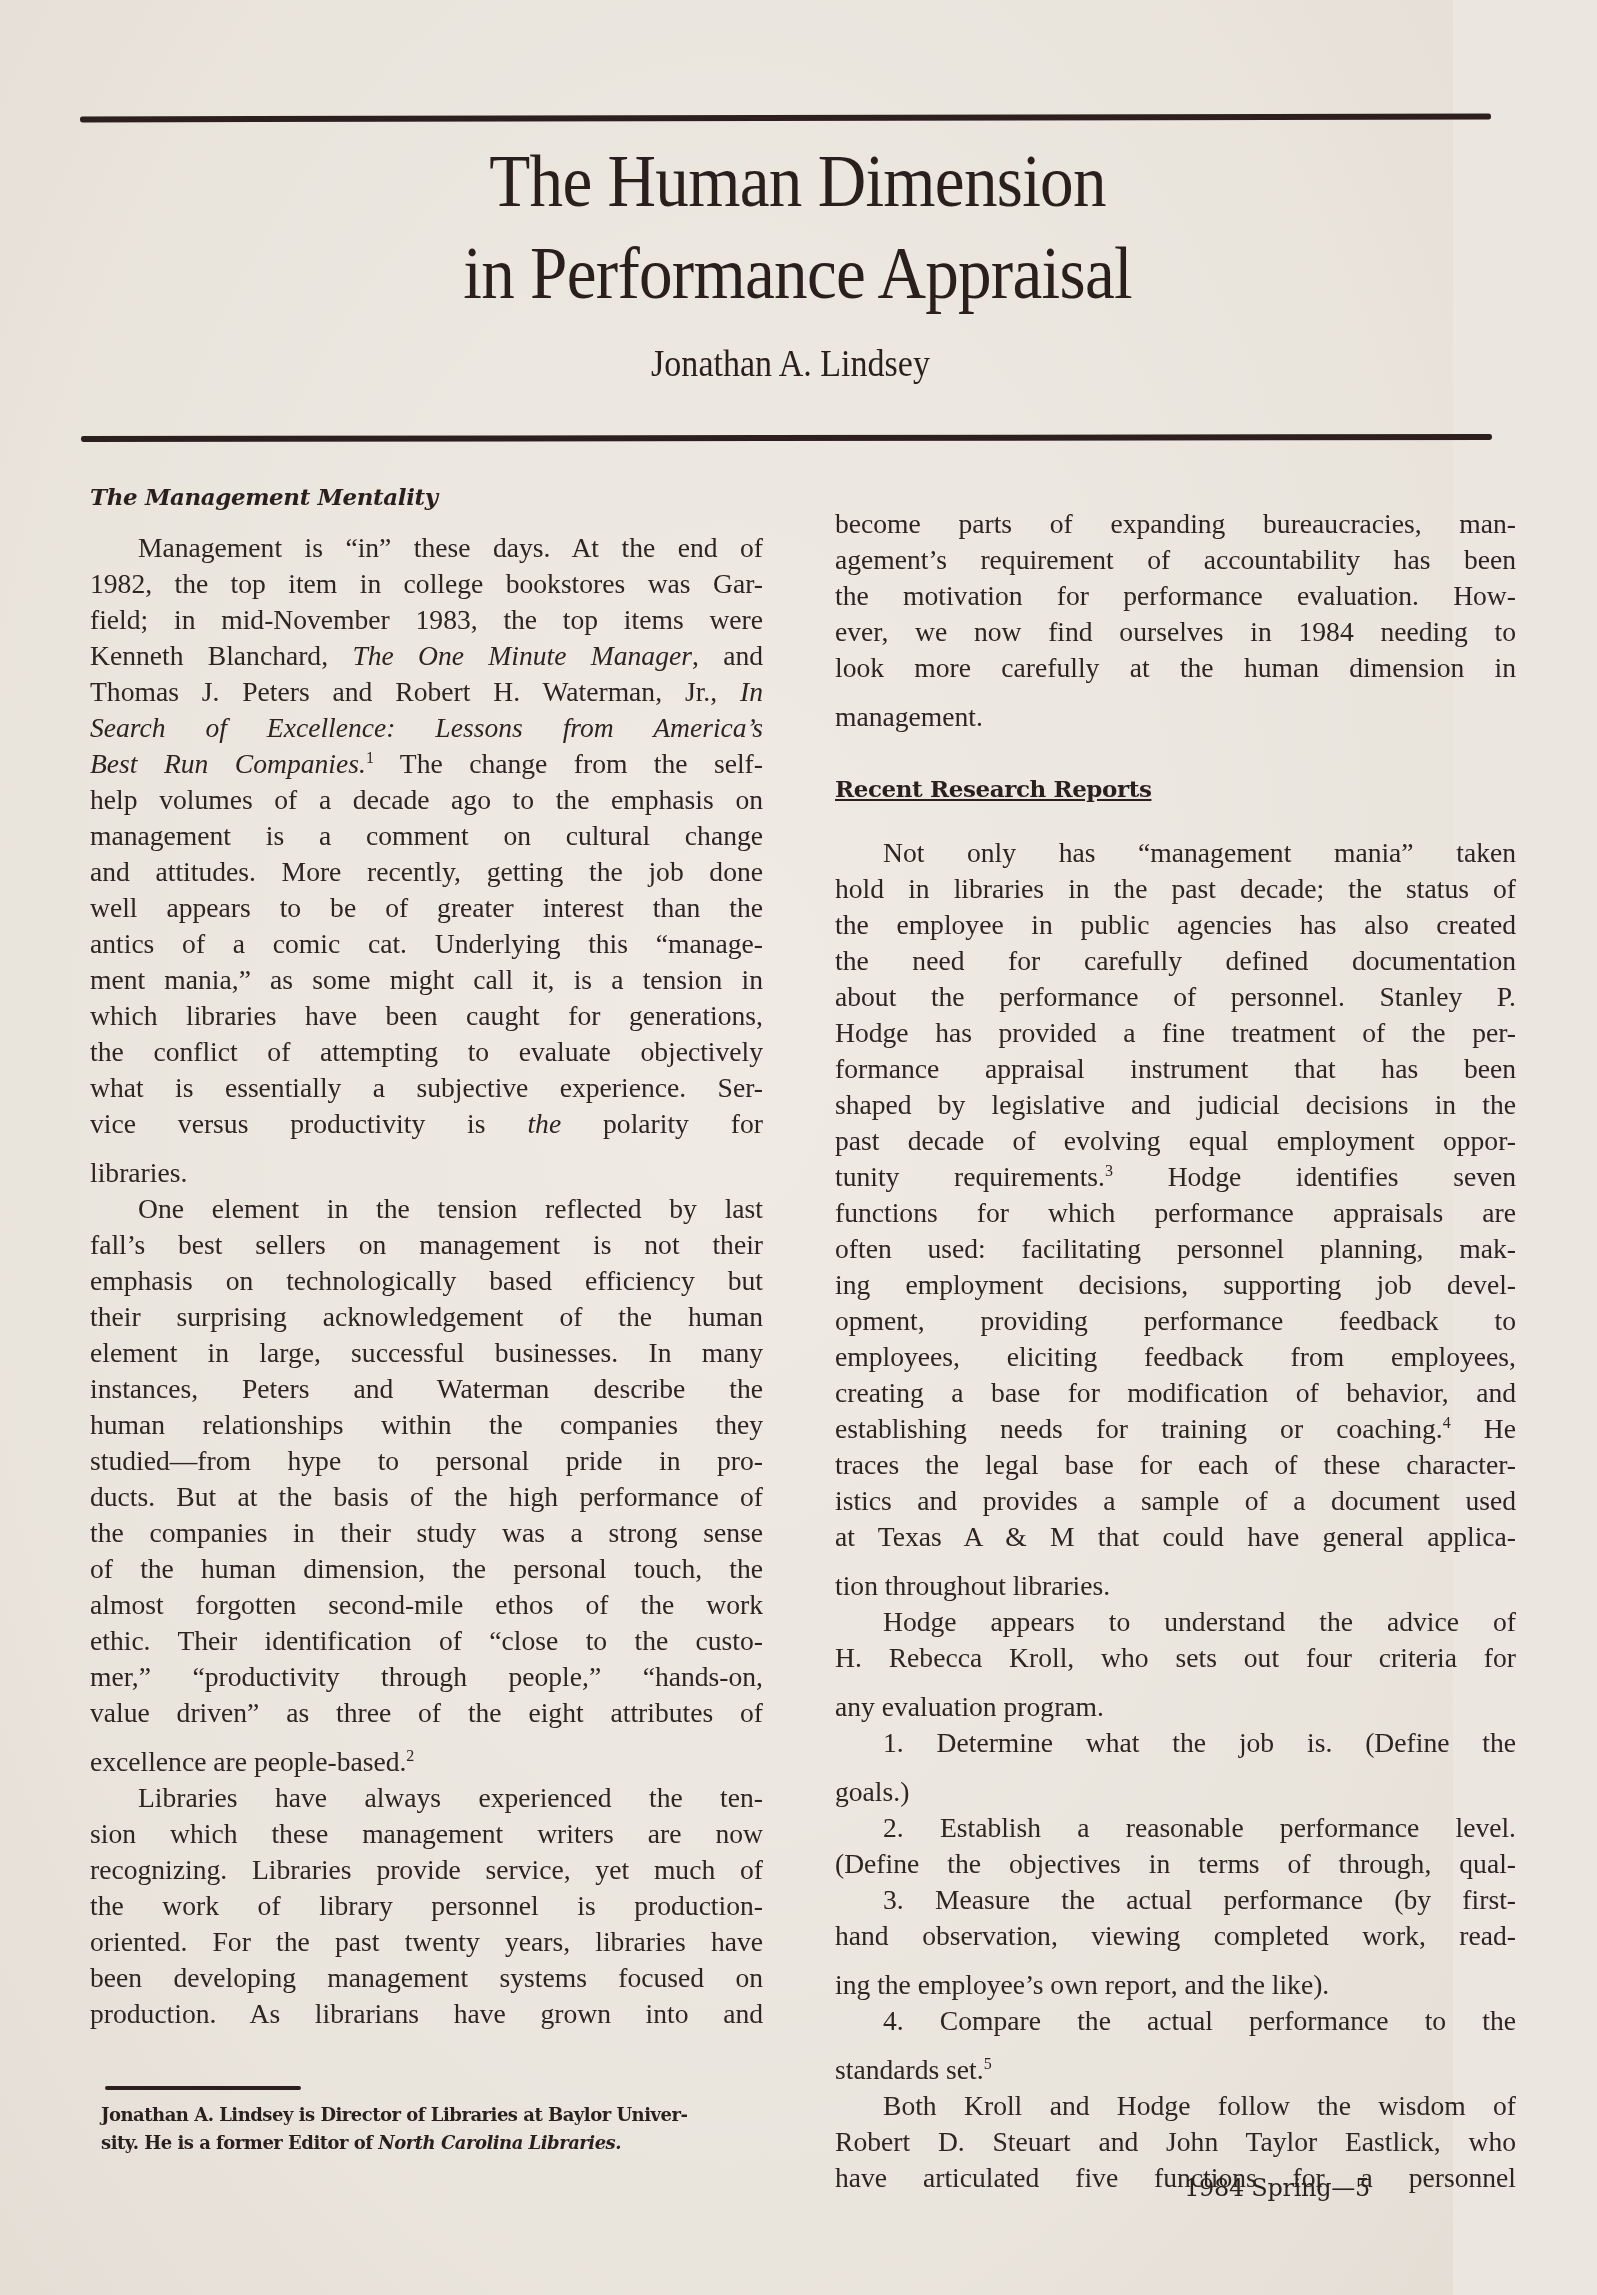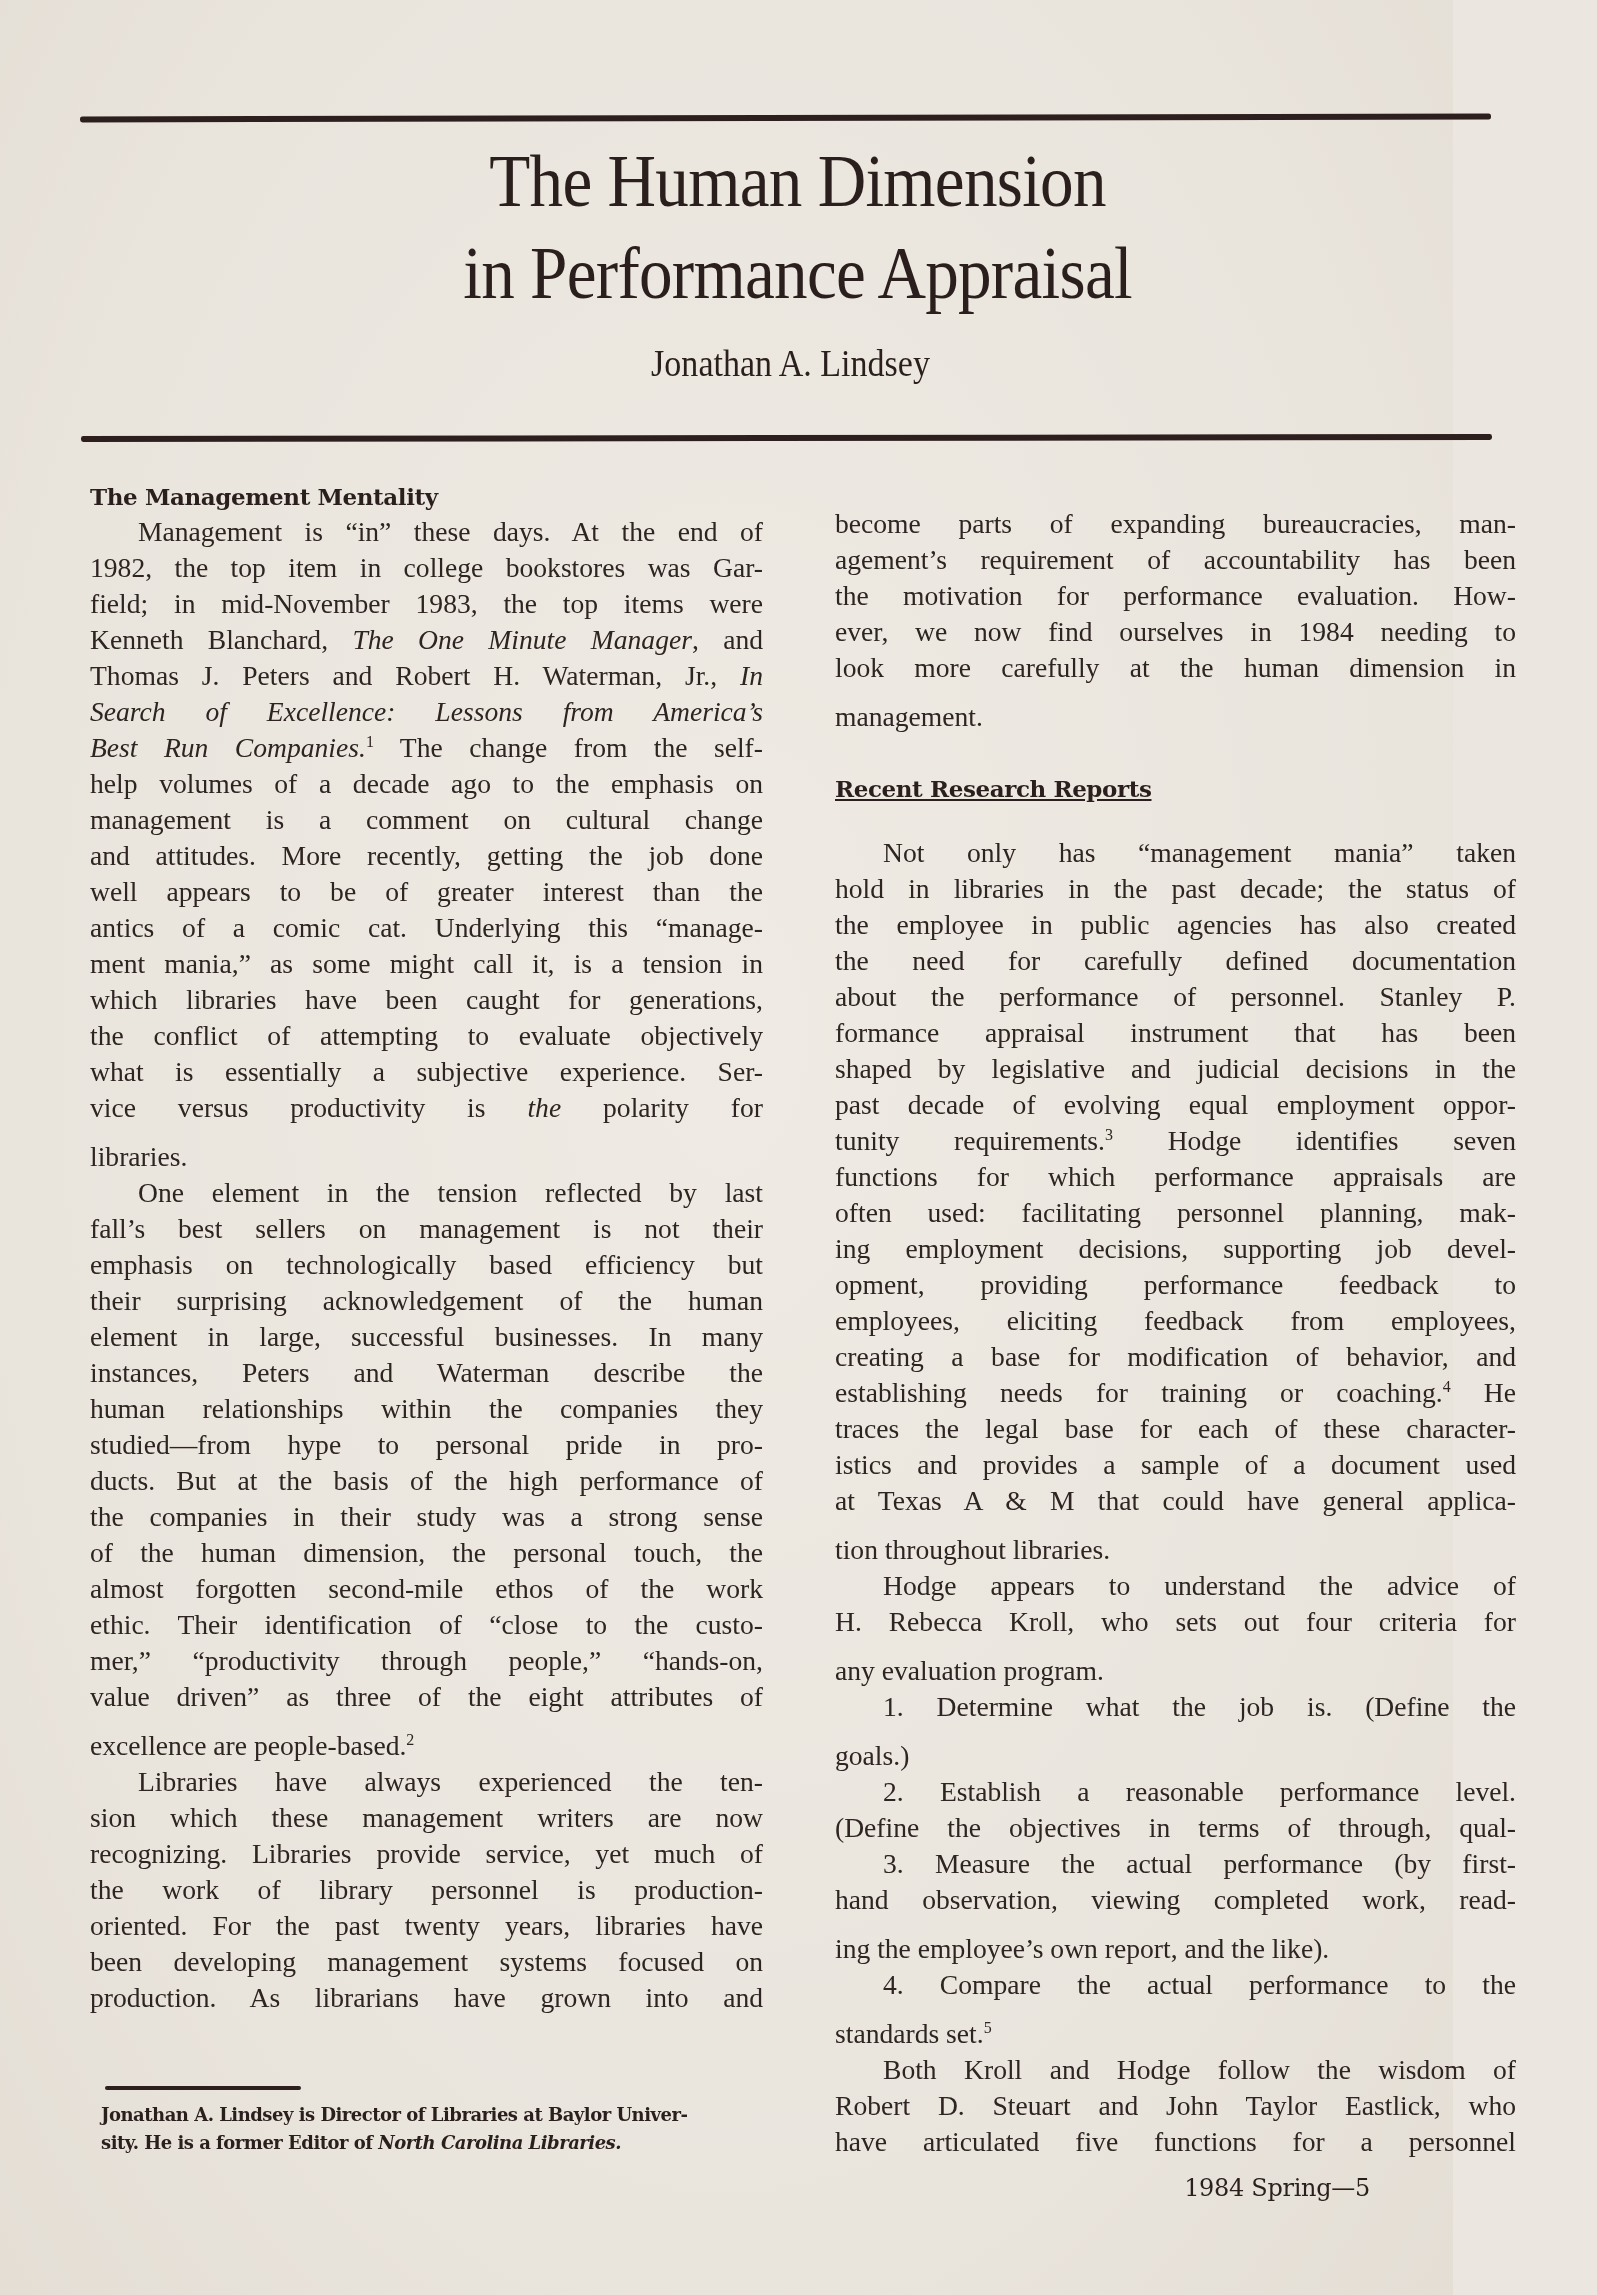--- a/index.html
+++ b/index.html
@@ -84,21 +84,21 @@
   .heading {
     font-family: "DejaVu Serif", "Liberation Serif", serif;
     font-weight: bold;
     font-size: 23px;
     line-height: 32px;
     display: block;
     white-space: nowrap;
     color: #2b1f1d;
     letter-spacing: -0.4px;
   }
-  #heading-left { margin-bottom: 1px; margin-top: 1.6px; }
+  #heading-left { margin-bottom: 17px; margin-top: 1.6px; font-style: italic; }
   #heading-right { margin-top: 38px; margin-bottom: 30px; text-decoration: underline; }
 
   #footnote-rule { left: 105px; top: 2086px; width: 196px; height: 4px; }
   .footnote {
     position: absolute;
     left: 101px;
     top: 2101px;
     width: 671px;
     font-family: "DejaVu Serif", "Liberation Serif", serif;
     font-weight: bold;
@@ -188,20 +188,21 @@
         <span class="line"><span>look more carefully at the human dimension in</span></span>
         <span class="line last"><span>management.</span></span>
       </div>
     <span class="heading" id="heading-right">Recent Research Reports</span>
     <div id="right-lines-b">
         <span class="line indent"><span>Not only has “management mania” taken</span></span>
         <span class="line"><span>hold in libraries in the past decade; the status of</span></span>
         <span class="line"><span>the employee in public agencies has also created</span></span>
         <span class="line"><span>the need for carefully defined documentation</span></span>
         <span class="line"><span>about the performance of personnel. Stanley P.</span></span>
+        <span class="line"><span>Hodge has provided a fine treatment of the per-</span></span>
         <span class="line"><span>formance appraisal instrument that has been</span></span>
         <span class="line"><span>shaped by legislative and judicial decisions in the</span></span>
         <span class="line"><span>past decade of evolving equal employment oppor-</span></span>
         <span class="line"><span>tunity requirements.</span><span class="sup">3</span><span> Hodge identifies seven</span></span>
         <span class="line"><span>functions for which performance appraisals are</span></span>
         <span class="line"><span>often used: facilitating personnel planning, mak-</span></span>
         <span class="line"><span>ing employment decisions, supporting job devel-</span></span>
         <span class="line"><span>opment, providing performance feedback to</span></span>
         <span class="line"><span>employees, eliciting feedback from employees,</span></span>
         <span class="line"><span>creating a base for modification of behavior, and</span></span>

